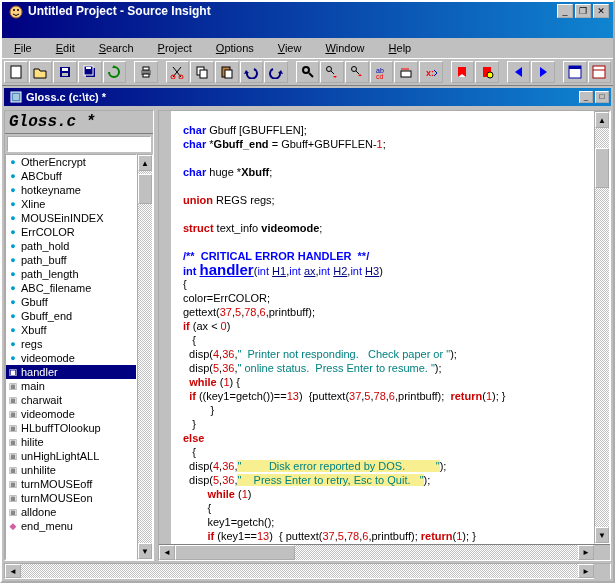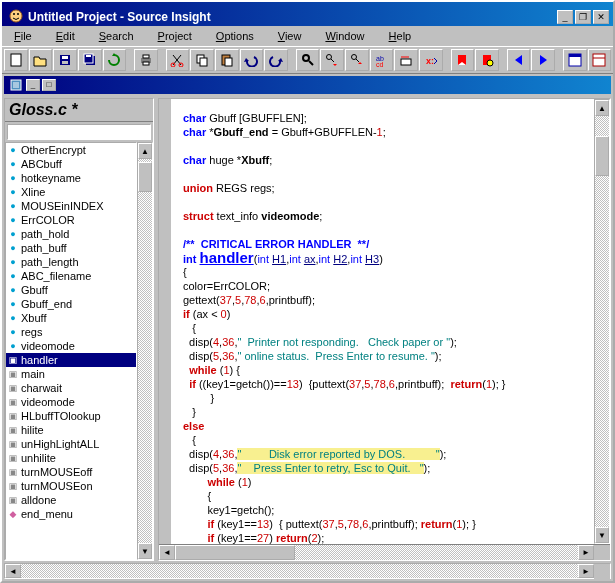--- a/index.html
+++ b/index.html
@@ -1,36 +1,36 @@
 <!DOCTYPE html>
 <html><head>
 <meta charset="utf-8">
 <style>
 * { box-sizing: border-box; margin: 0; padding: 0; }
 body { font-family: "MS Sans Serif", Tahoma, sans-serif; font-size: 11px; background: #c0c0c0; overflow: hidden; }
 .window { width: 615px; height: 583px; border: 2px outset #fff; display: flex; flex-direction: column; background: #c0c0c0; }
-.titlebar { background: linear-gradient(to right, #000080, #1084d0); color: #fff; display: flex; align-items: flex-end; height: 24px; padding: 2px; }
+.titlebar { background: linear-gradient(to right, #000080, #1084d0); color: #fff; display: flex; align-items: flex-start; height: 36px; padding: 2px; }
 .titlebar .app-icon { width: 16px; height: 16px; margin: 0 4px; display: flex; align-items: center; justify-content: center; }
 .titlebar .title { flex: 1; font-weight: bold; font-size: 12px; }
 .titlebar .winbtns { display: flex; gap: 2px; margin-right: 2px; }
 .titlebar .winbtns button { width: 16px; height: 14px; font-size: 9px; font-family: Arial; border: 1px outset #fff; background: #c0c0c0; cursor: pointer; line-height: 1; padding: 0; }
 .menubar { display: flex; background: #c0c0c0; padding: 2px 4px; gap: 8px; }
 .menubar .menuitem { padding: 2px 8px; cursor: pointer; }
 .menubar .menuitem u { text-decoration: underline; }
 .toolbar { display: flex; background: #c0c0c0; padding: 2px; border-top: 1px solid #fff; border-bottom: 1px solid #808080; gap: 1px; align-items: center; }
 .tb-btn { width: 24px; height: 22px; border: 1px outset #fff; background: #c0c0c0; cursor: pointer; display: flex; align-items: center; justify-content: center; font-size: 12px; }
 .tb-sep { width: 6px; }
 .doc-titlebar { background: linear-gradient(to right, #000080, #1084d0); color: #fff; display: flex; align-items: center; height: 18px; padding: 2px; margin: 2px; }
 .doc-titlebar .doc-icon { width: 14px; height: 14px; margin: 0 3px; display: flex; align-items: center; justify-content: center; }
 .doc-titlebar .doc-title { flex: 1; font-weight: bold; font-size: 11px; }
 .doc-titlebar .doc-btns { display: flex; gap: 2px; }
 .doc-titlebar .doc-btns button { width: 14px; height: 12px; font-size: 8px; border: 1px outset #fff; background: #c0c0c0; cursor: pointer; line-height: 1; padding: 0; }
 .workspace { flex: 1; display: flex; margin: 2px; overflow: hidden; }
 .sidebar { width: 150px; display: flex; flex-direction: column; border: 1px inset #fff; background: #c0c0c0; }
-.sidebar-header { font-style: italic; font-weight: bold; font-family: Liberation Sans, sans-serif; font-size: 16px; padding: 2px 4px; border-bottom: 1px solid #808080; }
+.sidebar-header { font-style: italic; font-weight: bold; font-family: Liberation Mono, monospace; font-size: 16px; padding: 2px 4px; border-bottom: 1px solid #808080; }
 .sidebar-search { padding: 2px; }
 .sidebar-search input { width: 100%; border: 1px inset #fff; font-size: 11px; padding: 1px; }
 .sidebar-body { flex: 1; display: flex; overflow: hidden; }
 .symbol-list { flex: 1; background: #fff; border: 1px inset #fff; overflow-y: hidden; font-size: 11px; }
 .symbol-item { padding: 1px 2px; display: flex; align-items: center; gap: 3px; cursor: pointer; white-space: nowrap; }
 .symbol-item.selected { background: #000080; color: #fff; }
 .symbol-icon { display: inline-block; width: 10px; text-align: center; font-size: 9px; }
 .icn-var { color: #00a0d0; }
 .icn-fn { color: #888; }
 .icn-pink { color: #d060a0; }
@@ -251,20 +251,21 @@
 
   <div class="doc-titlebar">
     <span class="doc-icon">
       <svg width="12" height="12">
           <rect x="1" y="1" width="10" height="10" fill="#5090c0" stroke="#fff"></rect>
           <line x1="3" y1="4" x2="9" y2="4" stroke="#fff"></line>
           <line x1="3" y1="6" x2="9" y2="6" stroke="#fff"></line>
           <line x1="3" y1="8" x2="9" y2="8" stroke="#fff"></line>
         </svg>
     </span>
+    <span class="doc-title">Gloss.c (c:\tc) *</span>
     <div class="doc-btns">
       <button>_</button>
       <button>□</button>
     </div>
   </div>
 
   <div class="workspace">
     <div class="sidebar">
       <div class="sidebar-header">Gloss.c *</div>
       <div class="sidebar-search">

